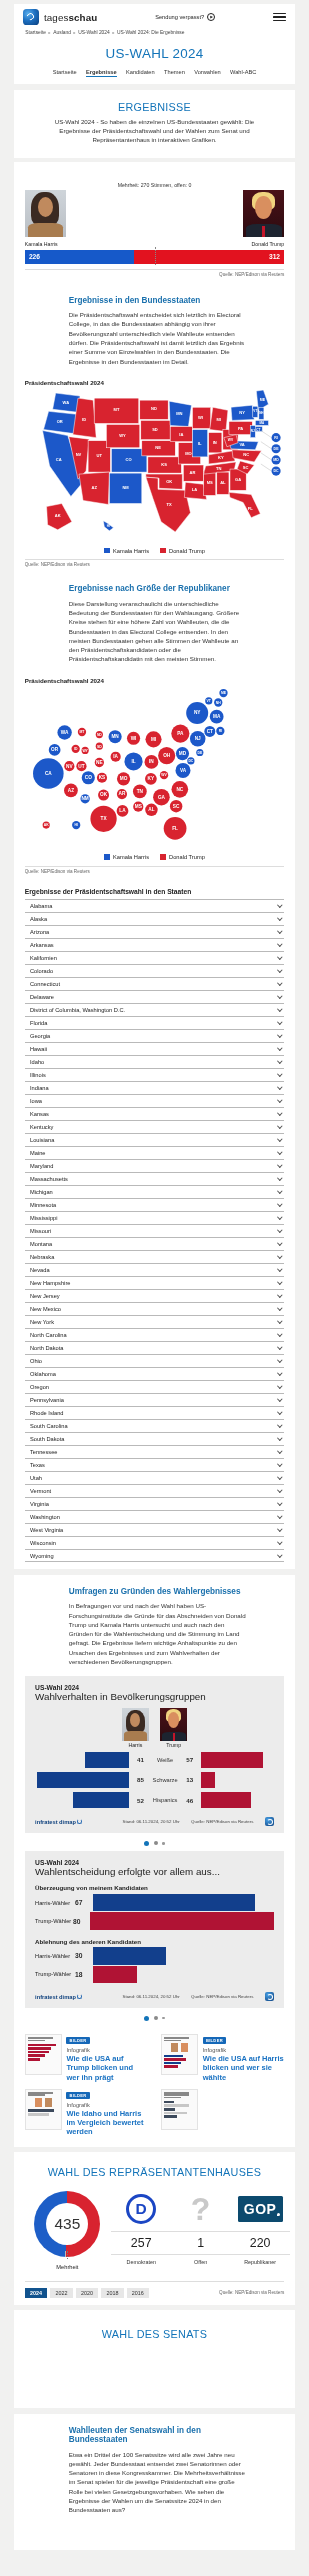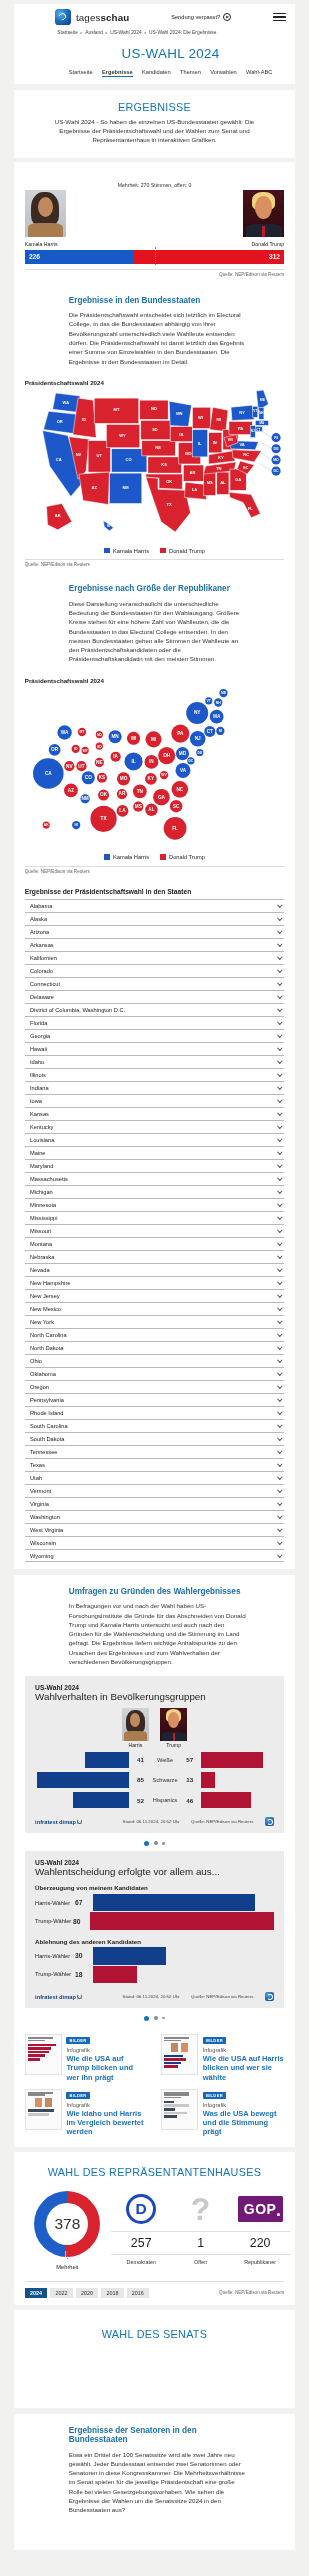--- a/index.html
+++ b/index.html
@@ -119,37 +119,37 @@
   .donut { width:66px; height:66px; border-radius:50%; margin:2.1px auto 0; position:relative;
            background:conic-gradient(from 0deg, #d8232f 0deg 182deg, #bbb 182deg 183.2deg, #1d5ec7 183.2deg 360deg); }
   .donut .hole { position:absolute; left:12px; top:12px; width:42px; height:42px; background:#fff; border-radius:50%; display:flex; align-items:center; justify-content:center; font-size:15.5px; color:#333; }
   .donut .mark { position:absolute; left:50%; bottom:-2.1px; height:8.2px; border-left:1px dotted #777; }
   .donutlab { margin-top:7.2px; font-size:5.7px; color:#222; }
   .hstats { flex:1; display:flex; text-align:center; margin-left:3.1px; }
   .hcol { flex:1; }
   .hlogo { height:40px; display:flex; align-items:center; justify-content:center; }
   .dlogo { width:30px; height:30px; border-radius:50%; border:3.6px solid #1b46c4; display:flex; align-items:center; justify-content:center; font-size:15.5px; font-weight:700; color:#1b46c4; }
   .qmark { font-size:32px; font-weight:700; color:#c9c9c9; line-height:1; }
-  .goplogo { background:#701a75; color:#fff; font-weight:700; font-size:14px; padding:5.2px 6.2px; border-radius:1.5px; letter-spacing:0.5px; position:relative; }
+  .goplogo { background:#0c4a6e; color:#fff; font-weight:700; font-size:14px; padding:5.2px 6.2px; border-radius:1.5px; letter-spacing:0.5px; position:relative; }
   .goplogo .edot { position:absolute; right:2.1px; bottom:6.2px; width:3.1px; height:3.1px; background:#fff; border-radius:50% 50% 50% 0; }
   .hnum { border-top:0.5px solid #ddd; border-bottom:0.5px solid #ddd; font-size:12.4px; color:#222; padding:4.1px 0; margin-top:2.1px; }
   .hlab { font-size:5.4px; color:#333; padding-top:4.1px; }
   .yearrow { display:flex; align-items:center; gap:3.1px; border-top:0.5px solid #ddd; margin-top:10.3px; padding-top:6.2px; }
   .ytab { font-size:5.4px; padding:2.1px 5.2px; background:#e7e7e7; color:#333; cursor:pointer; }
   .ytab.active { background:#11538e; color:#fff; font-weight:700; }
   .yearrow .src { margin-left:auto; font-size:4.6px; color:#666; }
 
   svg text { font-family:"Liberation Sans", sans-serif; font-weight:700; fill:#fff; }
 </style>
 </head>
 <body>
 
 <div class="page">
 
-  <div class="card" style="margin-top:4.1px;padding-left:32px;">
+  <div class="card" style="margin-top:4.1px;">
     <div class="hdr">
       <div class="applogo">
           <div class="ring"></div>
         </div>
       <div class="brand"><span>tages</span><b>schau</b></div>
       <div class="sendung">
         <span>Sendung verpasst?</span>
           <span class="play">▶</span>
       </div>
       <div class="burger">
@@ -860,39 +860,34 @@
               <div class="tl"></div>
               <div class="tl short"></div>
    <div class="mini-bars">
                 <div style="width:30%;background:#3d4a5c"></div>
                 <div style="width:80%;background:#c7c7c7"></div>
    <div style="width:35%;background:#3d4a5c"></div>
                 <div style="width:75%;background:#c7c7c7"></div>
                 <div style="width:40%;background:#3d4a5c"></div>
               </div>
             </div>
-     <div class="tinfo">
-       <span class="badge">BILDER</span>
-       <div class="tkick">Infografik</div>
-       <div class="ttitle">Was die USA bewegt und die Stimmung prägt</div>
-     </div>
           </div>
         </div>
     </div>
   </div>
 
   <div class="gap"></div>
 
   <div class="card" style="padding:13.4px 0 0;">
     <div class="h-blue-caps">WAHL DES REPRÄSENTANTENHAUSES</div>
     <div class="housewrap">
       <div class="donutblock">
         <div class="donut">
           <div class="hole">
-              <span>378</span>
+              <span>435</span>
             </div>
           <div class="mark"></div>
         </div>
         <div class="donutlab">Mehrheit</div>
       </div>
       <div class="hstats">
         <div class="hcol">
           <div class="hlogo">
               <div class="dlogo">D</div>
             </div>
@@ -932,20 +927,20 @@
 
   <div class="card" style="height:98px; padding-top:17.5px;">
     <div class="h-blue-caps">WAHL DES SENATS</div>
   </div>
 
   <div style="height:5.7px;"></div>
 
   <div class="card" style="height:136px; padding-top:12.4px;">
     <div class="inner">
       <div class="textcol">
-        <div class="sub-blue">Ergebnisse der Senatoren in den Bundesstaaten</div>
+        <div class="sub-blue">Wahlleuten der Senatswahl in den Bundesstaaten</div>
         <p class="bodyp">Etwa ein Drittel der 100 Senatssitze wird alle zwei Jahre neu gewählt. Jeder Bundesstaat entsendet zwei Senatorinnen oder Senatoren in diese Kongresskammer. Die Mehrheitsverhältnisse im Senat spielen für die jeweilige Präsidentschaft eine große Rolle bei vielen Gesetzgebungsvorhaben. Wie sehen die Ergebnisse der Wahlen um die Senatssitze 2024 in den Bundesstaaten aus?</p>
       </div>
     </div>
   </div>
 
 </div>
 
 
 </body></html>

